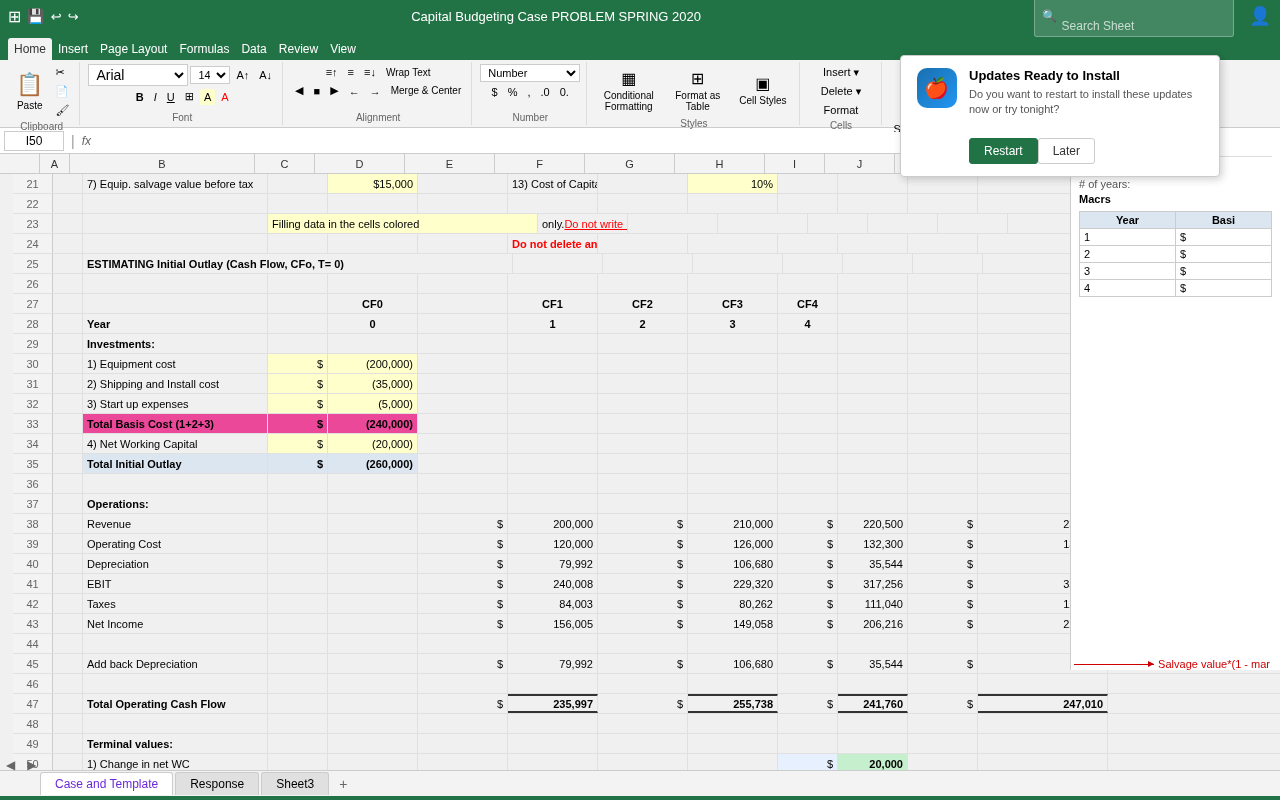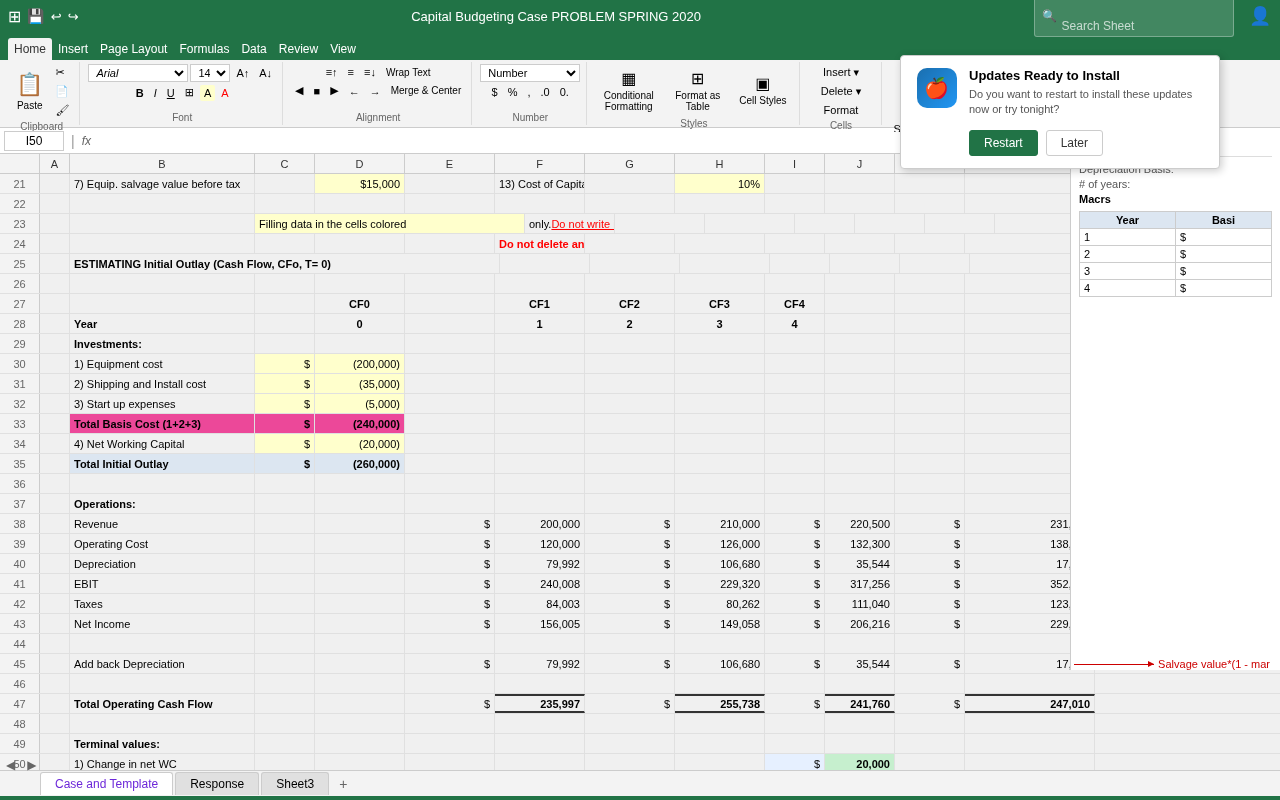--- a/index.html
+++ b/index.html
@@ -90,25 +90,24 @@
     }
     .rb-btn.large {
       flex-direction: column;
       font-size: 10px;
       padding: 4px 6px;
       height: 52px;
       justify-content: center;
     }
     .font-select {
       width: 100px;
-      font-size: 11px;
+      font-size: 14px;
       border: 1px solid #ccc;
       background: white;
       padding: 1px 3px;
-      font-style: italic;
     }
     .size-select {
       width: 40px;
       font-size: 11px;
       border: 1px solid #ccc;
       background: white;
       padding: 1px 3px;
     }
     .number-select {
       width: 100px;
@@ -153,20 +152,21 @@
       font-size: 11px;
       color: #333;
       display: flex;
       align-items: center;
       justify-content: center;
       overflow: hidden;
     }
     #sheet {
       display: flex;
       flex-direction: column;
+      padding-left: 13px;
     }
     .sheet-row {
       display: flex;
       border-bottom: 1px solid #e0e0e0;
       height: 20px;
       min-height: 20px;
     }
     .row-num {
       width: 40px;
       min-width: 40px;
@@ -282,21 +282,21 @@
       display: flex;
       align-items: center;
       justify-content: center;
       color: white;
       font-size: 22px;
       flex-shrink: 0;
     }
     #update-popup .popup-content { flex: 1; }
     #update-popup .popup-title { font-weight: bold; font-size: 13px; margin-bottom: 4px; }
     #update-popup .popup-desc { font-size: 11px; color: #555; line-height: 1.4; }
-    #update-popup .popup-buttons { display: flex; gap: 8px; margin-top: 12px; align-items: flex-end; }
+    #update-popup .popup-buttons { display: flex; margin-top: 20px; align-items: flex-end; }
     #update-popup .popup-btn {
       padding: 5px 14px;
       font-size: 12px;
       cursor: pointer;
       border-radius: 3px;
       border: 1px solid #ccc;
     }
     #update-popup .popup-btn.primary { background: #217346; color: white; border-color: #217346; }
     #update-popup .popup-btn.secondary { background: white; color: #333; }
 

